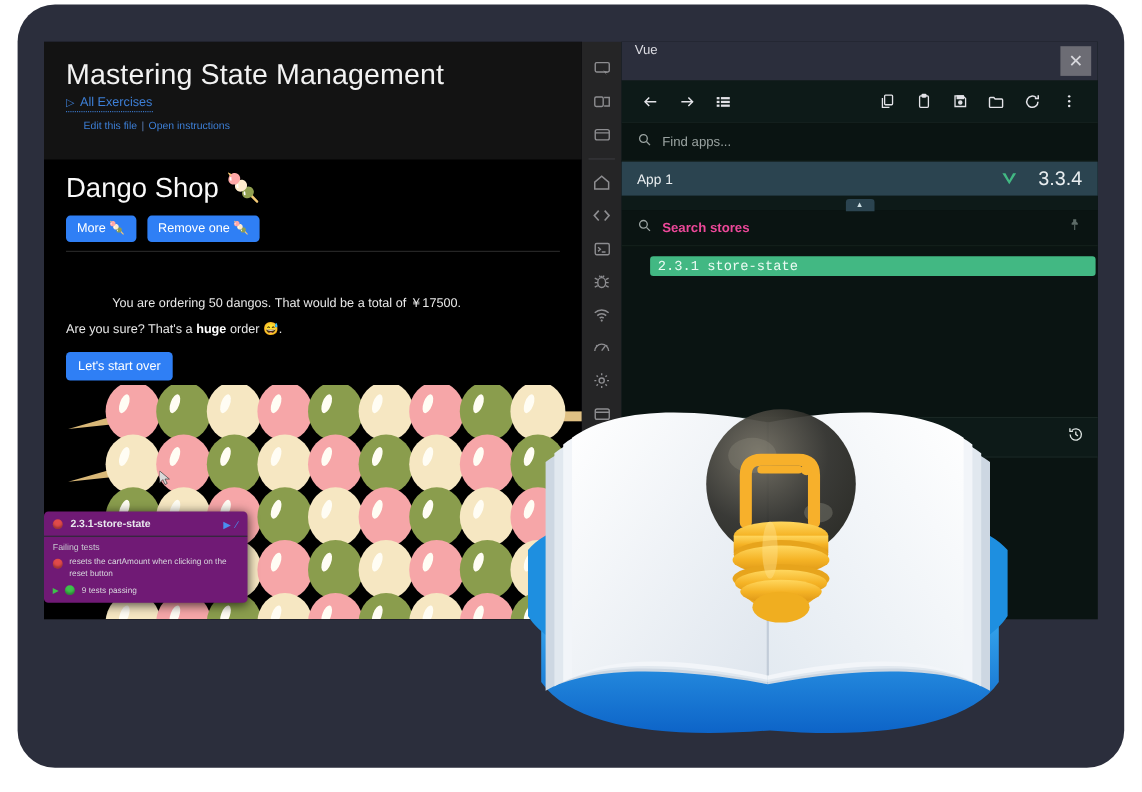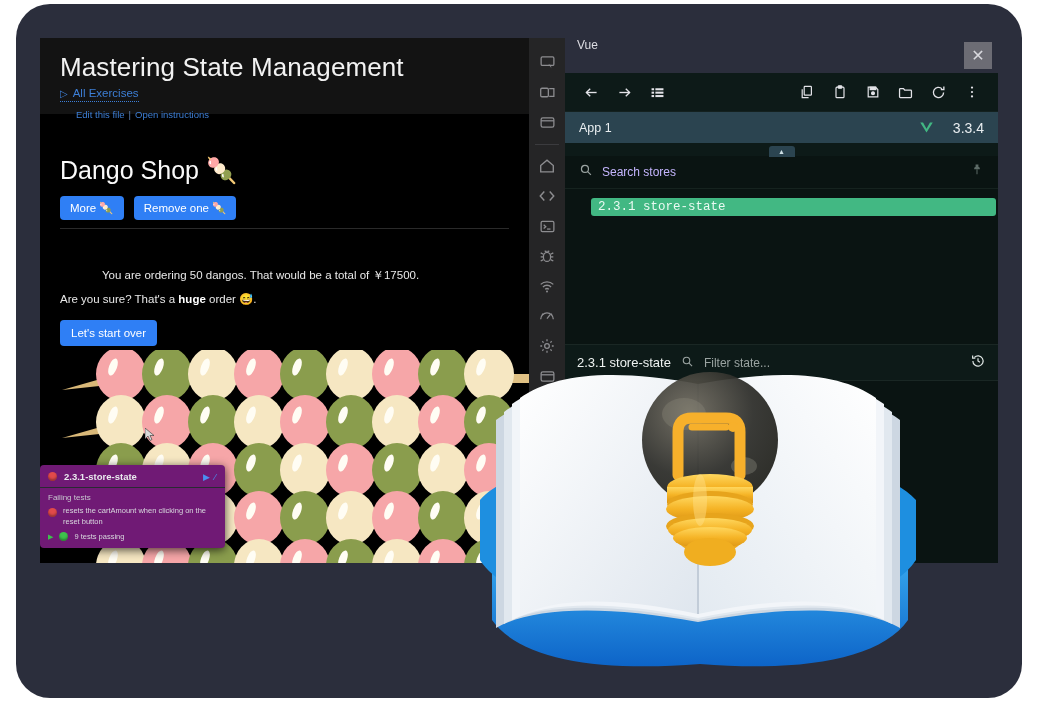--- a/index.html
+++ b/index.html
@@ -16,21 +16,21 @@
     position: absolute; left: 16px; top: 4px; width: 1006px; height: 694px;
     background: #2b2e3c; border-radius: 34px;
   }
 
   
   .apppane {
     position: absolute; left: 40px; top: 38px; width: 489px; height: 525px;
     background: #000000; overflow: hidden;
   }
   .app-header {
-    position: absolute; left: 0; top: 0; width: 489px; height: 76px;
+    position: absolute; left: 0; top: 0; width: 489px; height: 107px;
     background: #131313;
   }
   .app-title {
     position: absolute; left: 20px; top: 14px;
     font-size: 26px; color: #f2f2f2; font-weight: 400; letter-spacing: .1px;
   }
   .allex {
     position: absolute; left: 20px; top: 49px;
     font-size: 11.5px; color: #3d7fd6;
     border-bottom: 1.5px dotted #3d7fd6; padding-bottom: 2px;
@@ -138,35 +138,35 @@
   .tb-spacer { flex: 1; }
   .dt-find {
     height: 34px; background: #0a1412; display: flex; align-items: center; gap: 9px;
     padding: 0 14px; border-bottom: 1px solid #16231f;
   }
   .dt-find .ph { font-size: 12px; color: #9aa3a1; }
   .dt-app {
     height: 31px; background: #2b4450; display: flex; align-items: center;
     padding: 0 14px; color: #e9eef0; font-size: 12.5px;
   }
-  .dt-app .ver { margin-left: auto; display: flex; align-items: center; gap: 19px; font-size: 14px; }
+  .dt-app .ver { margin-left: auto; display: flex; align-items: center; gap: 19px; font-size: 18px; }
   .dt-collapse {
     height: 13px; background: #0d1a18; position: relative;
   }
   .dt-collapse .knob {
     position: absolute; left: 50%; transform: translateX(-50%); top: 3px;
     width: 26px; height: 11px; background: #2b4450; border-radius: 3px 3px 0 0;
     display: flex; align-items: center; justify-content: center;
     color: #cfe0e5; font-size: 7px;
   }
   .dt-search-stores {
     height: 32px; background: #0a1412; display: flex; align-items: center; gap: 9px;
     padding: 0 14px; border-bottom: 1px solid #16231f;
   }
-  .dt-search-stores .ph { font-size: 12px; color: #c4b5fd; flex: 1; }
+  .dt-search-stores .ph { font-size: 12px; color: #ec4899; flex: 1; font-weight: bold; }
   .dt-stores { padding: 7px 0 0 0; height: 148px; background: #0a1412; }
   .store-row {
     display: flex; align-items: center; gap: 7px; padding: 2px 14px 2px 26px;
     font-family: "Liberation Mono", monospace; font-size: 12.5px; color: #d6dbd9;
   }
   .store-row.sel {
     background: #42b883; color: #eafaf2; margin: 2px 2px 0 26px;
     border-radius: 3px; padding-left: 7px;
   }
   .dt-statebar {
@@ -527,20 +527,29 @@
       </div>
       <div class="tb-btn">
         <svg width="16" height="16" viewBox="0 0 20 20" fill="currentColor">
             <circle cx="10" cy="4.5" r="1.4"></circle>
             <circle cx="10" cy="10" r="1.4"></circle>
             <circle cx="10" cy="15.5" r="1.4"></circle>
           </svg>
       </div>
     </div>
 
+    <div class="dt-find">
+      <span>
+        <svg width="14" height="14" viewBox="0 0 20 20" fill="none" stroke="#9aa3a1" stroke-width="1.7">
+            <circle cx="8.5" cy="8.5" r="5"></circle>
+            <path d="M12.4 12.4 L17 17"></path>
+          </svg>
+      </span>
+      <span class="ph">Find apps...</span>
+    </div>
 
     <div class="dt-app">
       <span>App 1</span>
       <span class="ver">
         <svg width="15" height="13" viewBox="0 0 24 20">
             <path d="M2 2 h4.5 L12 12 L17.5 2 H22 L12 18 Z" fill="#42b883"></path>
           </svg>
         <span>3.3.4</span>
       </span>
     </div>

